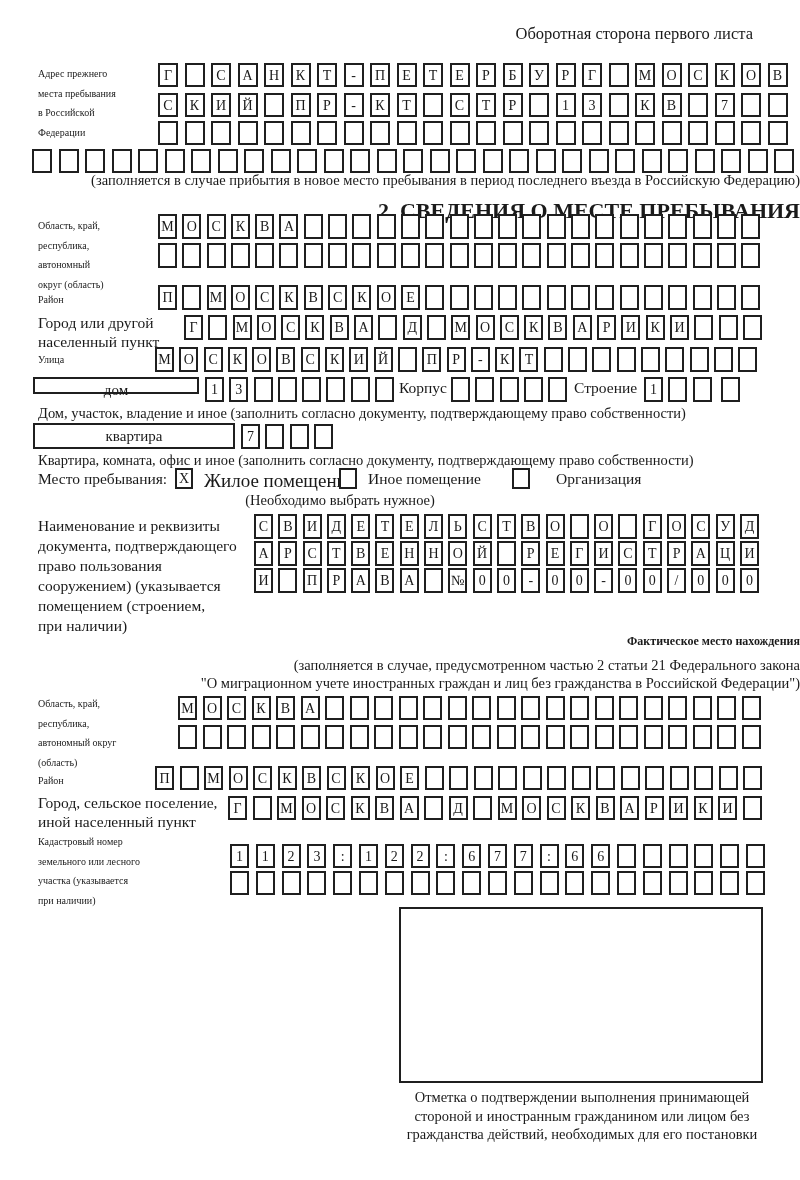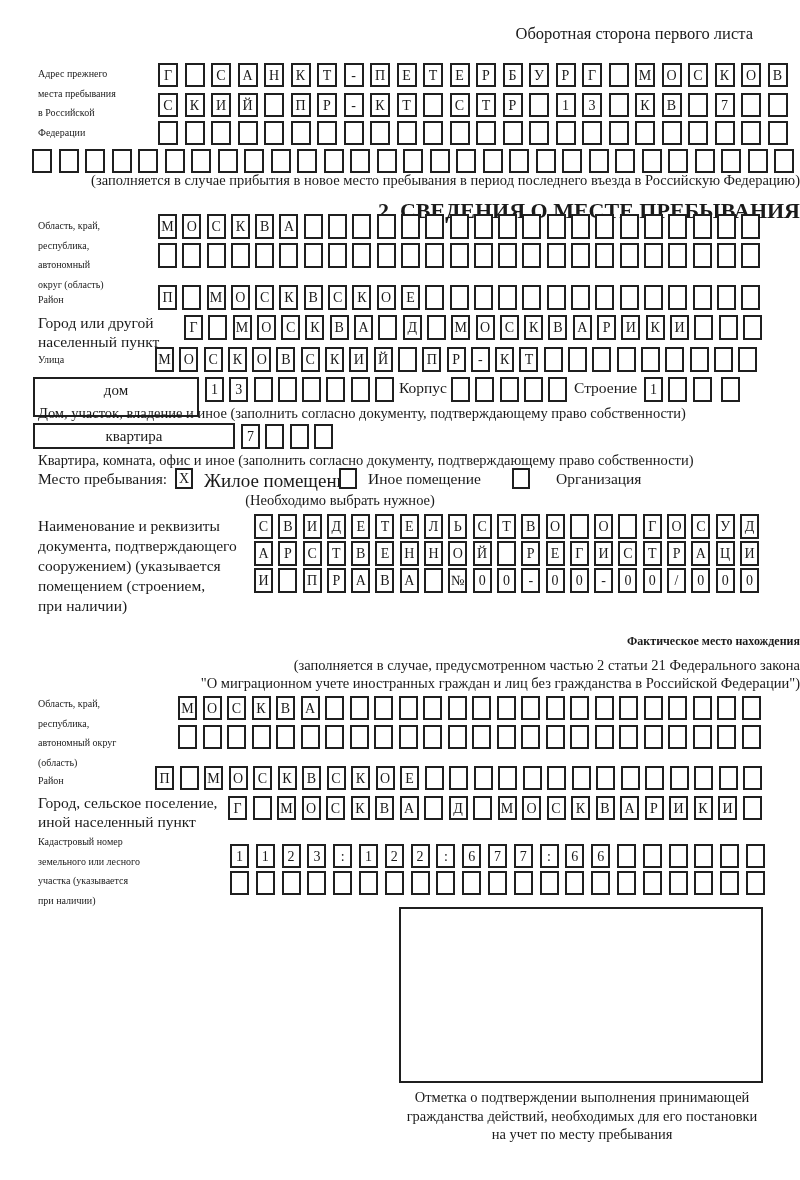--- a/index.html
+++ b/index.html
@@ -45,21 +45,21 @@
   #s2-title{top:198px;}
   #s2-oblast-label{left:38px;top:216px;width:130px;}
   #r-b1{left:158px;top:214px;}
   #r-b2{left:158px;top:243px;}
   #s2-rayon-label{left:38px;top:290px;}
   #r-b3{left:158px;top:285px;}
   #s2-gorod-label{left:38px;top:314px;width:140px;}
   #r-b4{left:184px;top:315px;}
   #s2-ulitsa-label{left:38px;top:350px;}
   #r-b5{left:155px;top:347px;}
-  #dom-box{left:33px;top:377px;width:166px;height:40px;line-height:22px;}
+  #dom-box{left:33px;top:377px;width:166px;height:17px;line-height:22px;}
   #r-dom{left:205px;top:377px;text-decoration:underline;}
   #korpus-label{left:399px;top:379px;font-size:15.5px;}
   #r-korpus{left:451px;top:377px;}
   #stroenie-label{left:574px;top:379px;font-size:15.5px;}
   #r-stroenie{left:644px;top:377px;}
   #r-stroenie-x{left:721px;top:377px;}
   #dom-caption{left:38px;top:405px;width:740px;}
   #kvartira-box{left:33px;top:423px;width:202px;height:26px;line-height:23px;}
   #r-kvartira{left:241px;top:424px;}
   #kvartira-caption{left:38px;top:452px;width:740px;}
@@ -150,20 +150,21 @@
 <div id="opt1" class="abs">Жилое помещение</div>
 <span id="cb2" class="abs checkbox"></span>
 <div id="opt2" class="abs">Иное помещение</div>
 <span id="cb3" class="abs checkbox"></span>
 <div id="opt3" class="abs">Организация</div>
 <div id="mesto-caption" class="abs cap">(Необходимо выбрать нужное)</div>
 
 <div id="doc-label" class="abs">
   <div>Наименование и реквизиты</div>
   <div>документа, подтверждающего</div>
+  <div>право пользования</div>
   <div>сооружением) (указывается</div>
   <div>помещением (строением,</div>
   <div>при наличии)</div>
 </div>
 <div id="r-d1" class="abs boxrow p243"><span class="cell">С</span><span class="cell">В</span><span class="cell">И</span><span class="cell">Д</span><span class="cell">Е</span><span class="cell">Т</span><span class="cell">Е</span><span class="cell">Л</span><span class="cell">Ь</span><span class="cell">С</span><span class="cell">Т</span><span class="cell">В</span><span class="cell">О</span><span class="cell"></span><span class="cell">О</span><span class="cell"></span><span class="cell">Г</span><span class="cell">О</span><span class="cell">С</span><span class="cell">У</span><span class="cell">Д</span></div>
 <div id="r-d2" class="abs boxrow p243"><span class="cell">А</span><span class="cell">Р</span><span class="cell">С</span><span class="cell">Т</span><span class="cell">В</span><span class="cell">Е</span><span class="cell">Н</span><span class="cell">Н</span><span class="cell">О</span><span class="cell">Й</span><span class="cell"></span><span class="cell">Р</span><span class="cell">Е</span><span class="cell">Г</span><span class="cell">И</span><span class="cell">С</span><span class="cell">Т</span><span class="cell">Р</span><span class="cell">А</span><span class="cell">Ц</span><span class="cell">И</span></div>
 <div id="r-d3" class="abs boxrow p243"><span class="cell">И</span><span class="cell"></span><span class="cell">П</span><span class="cell">Р</span><span class="cell">А</span><span class="cell">В</span><span class="cell">А</span><span class="cell"></span><span class="cell">№</span><span class="cell">0</span><span class="cell">0</span><span class="cell">-</span><span class="cell">0</span><span class="cell">0</span><span class="cell">-</span><span class="cell">0</span><span class="cell">0</span><span class="cell">/</span><span class="cell">0</span><span class="cell">0</span><span class="cell">0</span></div>
 
 <div id="s3-title" class="abs title centered">Фактическое место нахождения</div>
 <div id="s3-cap1" class="abs cap centered">(заполняется в случае, предусмотренном частью 2 статьи 21 Федерального закона</div>
@@ -192,15 +193,15 @@
   <div>земельного или лесного</div>
   <div>участка (указывается</div>
   <div>при наличии)</div>
 </div>
 <div id="r-c5" class="abs boxrow p258"><span class="cell">1</span><span class="cell">1</span><span class="cell">2</span><span class="cell">3</span><span class="cell">:</span><span class="cell">1</span><span class="cell">2</span><span class="cell">2</span><span class="cell">:</span><span class="cell">6</span><span class="cell">7</span><span class="cell">7</span><span class="cell">:</span><span class="cell">6</span><span class="cell">6</span><span class="cell"></span><span class="cell"></span><span class="cell"></span><span class="cell"></span><span class="cell"></span><span class="cell"></span></div>
 <div id="r-c6" class="abs boxrow p258"><span class="cell"></span><span class="cell"></span><span class="cell"></span><span class="cell"></span><span class="cell"></span><span class="cell"></span><span class="cell"></span><span class="cell"></span><span class="cell"></span><span class="cell"></span><span class="cell"></span><span class="cell"></span><span class="cell"></span><span class="cell"></span><span class="cell"></span><span class="cell"></span><span class="cell"></span><span class="cell"></span><span class="cell"></span><span class="cell"></span><span class="cell"></span></div>
 
 <div id="stamp-box" class="abs stamp"></div>
 <div id="stamp-caption" class="abs cap">
   <div>Отметка о подтверждении выполнения принимающей</div>
+  <div>стороной и иностранным гражданином или лицом без</div>
   <div>гражданства действий, необходимых для его постановки</div>
-  <div>на учет по месту пребывания</div>
 </div>
 
 </body></html>

